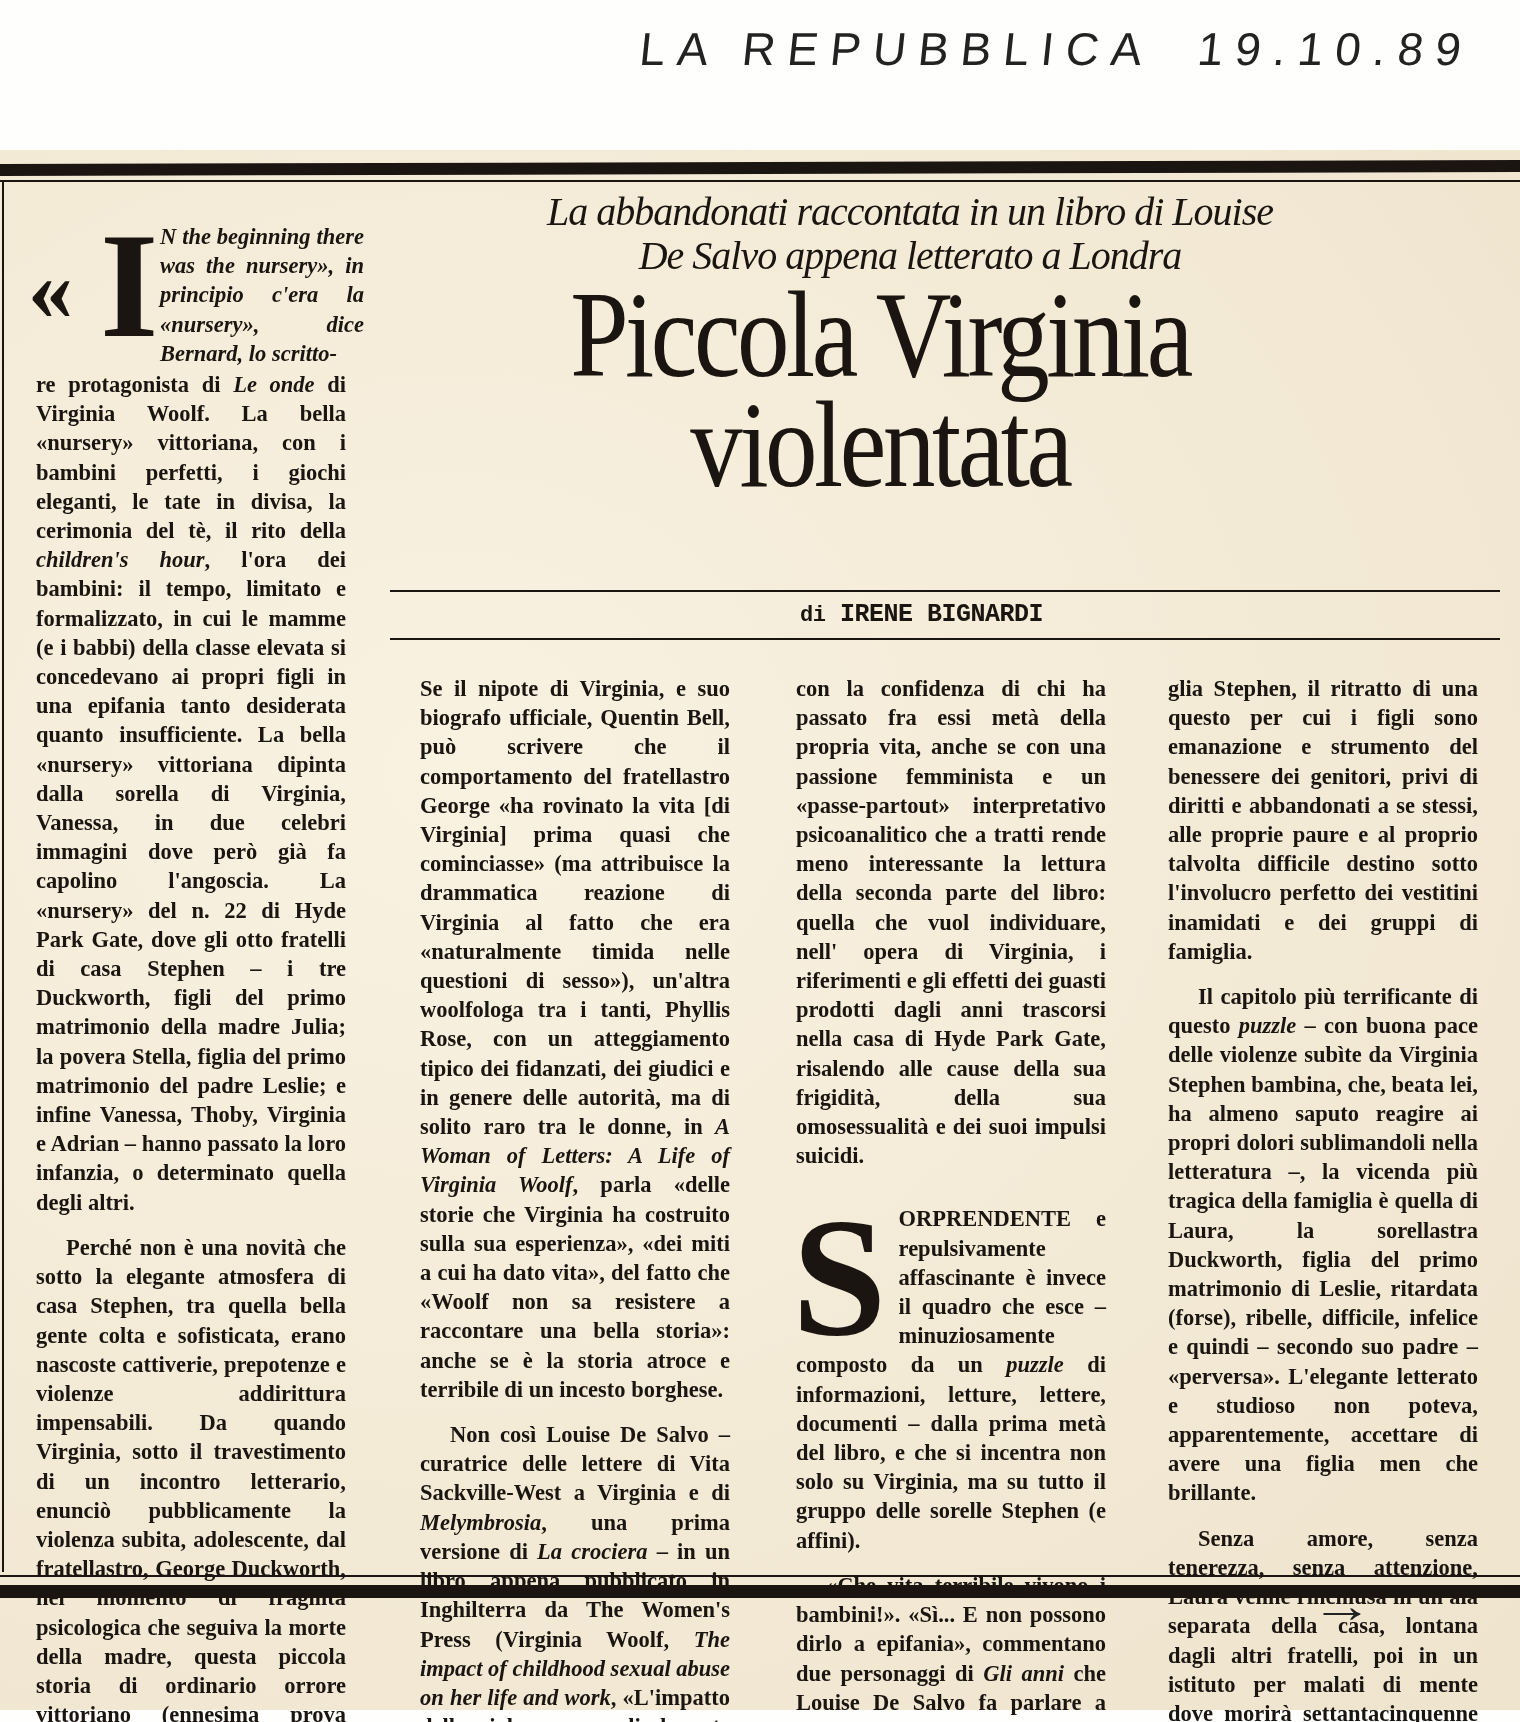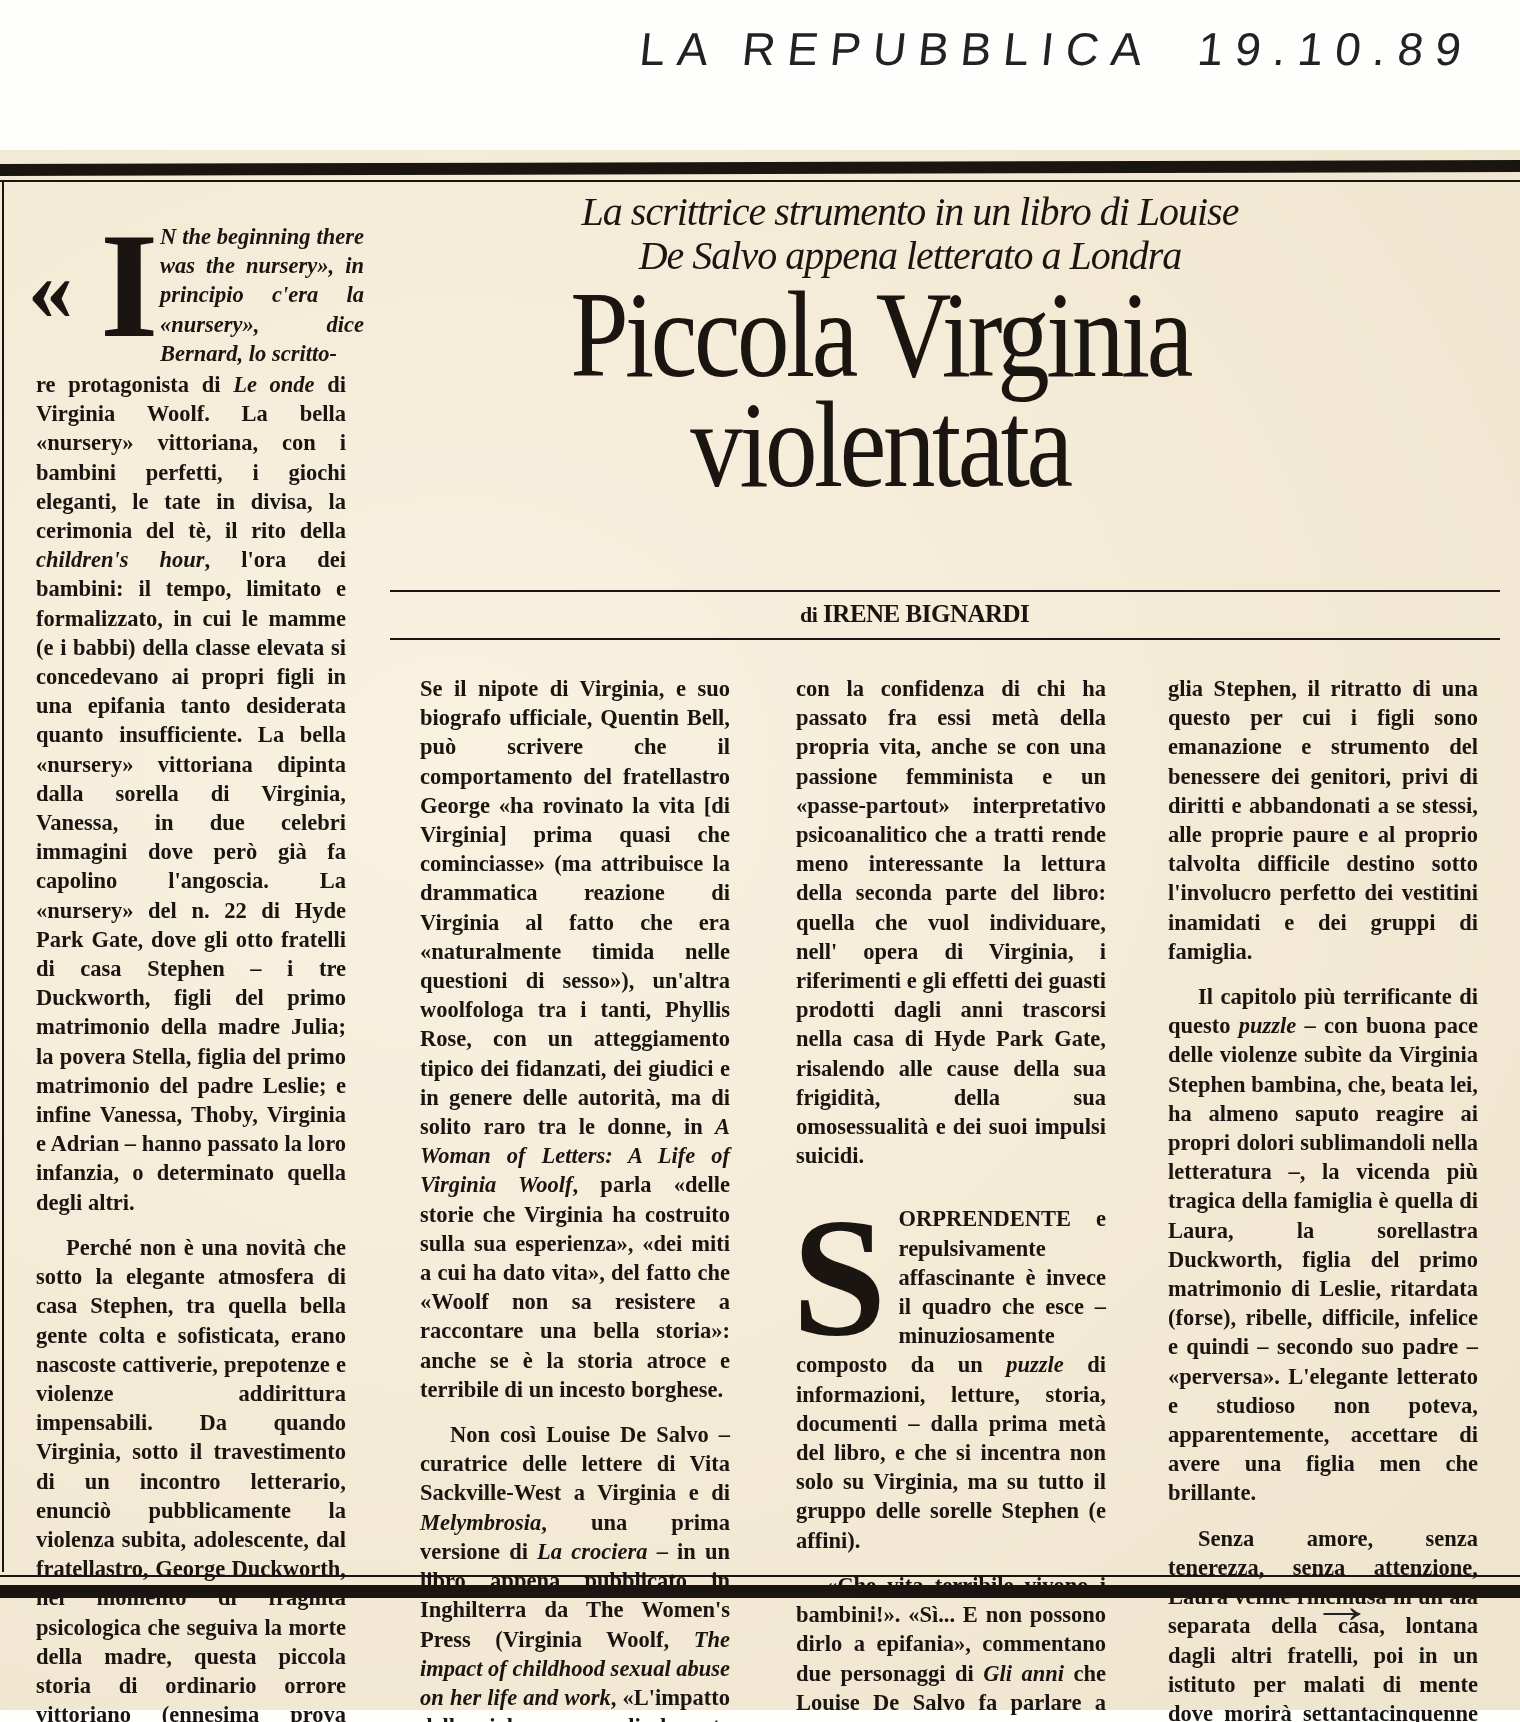--- a/index.html
+++ b/index.html
@@ -92,21 +92,21 @@
     text-align: center;
     font-size: 122px;
     line-height: 110px;
     letter-spacing: -4px;
     transform: scaleX(0.86);
   }
   .byline-rule1 { position: absolute; left: 390px; top: 440px; width: 1110px; height: 2px; background: #1a1510; }
   .byline-rule2 { position: absolute; left: 390px; top: 488px; width: 1110px; height: 2px; background: #1a1510; }
   .byline {
     position: absolute; left: 800px; top: 450px;
-    font-family: Liberation Serif, serif;
+    font-family: Liberation Mono, monospace;
     font-size: 25px; font-weight: bold; letter-spacing: -0.5px;
   }
   .byline .di { font-size: 22px; }
   .arrow {
     position: absolute; left: 1318px; top: 1428px;
     font-size: 48px; font-weight: bold; color: #222;
     transform: scaleX(1.3);
   }
   i { font-style: italic; font-weight: bold; }
 </style>
@@ -127,21 +127,21 @@
       <span class="guillemet">«</span>
       <span class="dropcap-I">I</span>
       <div class="dropcap-lines">N the beginning there was the nursery», in principio c'era la «nursery», dice Bernard, lo scritto-</div>
     </div>
     <p><span>re protagonista di </span><i>Le onde</i><span> di Virginia Woolf. La bella «nursery» vittoriana, con i bambini perfetti, i giochi eleganti, le tate in divisa, la cerimonia del tè, il rito della </span><i>children's hour</i><span>, l'ora dei bambini: il tempo, limitato e formalizzato, in cui le mamme (e i babbi) della classe elevata si concedevano ai propri figli in una epifania tanto desiderata quanto insufficiente. La bella «nursery» vittoriana dipinta dalla sorella di Virginia, Vanessa, in due celebri immagini dove però già fa capolino l'angoscia. La «nursery» del n. 22 di Hyde Park Gate, dove gli otto fratelli di casa Stephen – i tre Duckworth, figli del primo matrimonio della madre Julia; la povera Stella, figlia del primo matrimonio del padre Leslie; e infine Vanessa, Thoby, Virginia e Adrian – hanno passato la loro infanzia, o determinato quella degli altri.</span></p>
     <p class="indent">Perché non è una novità che sotto la elegante atmosfera di casa Stephen, tra quella bella gente colta e sofisticata, erano nascoste cattiverie, prepotenze e violenze addirittura impensabili. Da quando Virginia, sotto il travestimento di un incontro letterario, enunciò pubblicamente la violenza subita, adolescente, dal fratellastro, George Duckworth, nel momento di fragilità psicologica che seguiva la morte della madre, questa piccola storia di ordinario orrore vittoriano (ennesima prova della fissazione vittoriana per il sesso infantile) è diventato uno dei punti di partenza dell'interpretazione della progressiva depressione e follia che condussero Virginia Woolf al suicidio nelle acque dell' Ouse.</p>
 
   </div>
 
   <div class="deck">
-    <div>La scrittrice strumento in un libro di Louise</div>
+    <div>La abbandonati raccontata in un libro di Louise</div>
     <div>De Salvo appena letterato a Londra</div>
   </div>
   <div class="headline">
     <div>Piccola Virginia</div>
     <div>violentata</div>
   </div>
 
   <div class="byline-rule1"></div>
   <div class="byline">
     <span class="di">di</span>
@@ -150,21 +150,21 @@
   <div class="byline-rule2"></div>
 
   <div class="col col2">
     <p><span>Se il nipote di Virginia, e suo biografo ufficiale, Quentin Bell, può scrivere che il comportamento del fratellastro George «ha rovinato la vita [di Virginia] prima quasi che cominciasse» (ma attribuisce la drammatica reazione di Virginia al fatto che era «naturalmente timida nelle questioni di sesso»), un'altra woolfologa tra i tanti, Phyllis Rose, con un atteggiamento tipico dei fidanzati, dei giudici e in genere delle autorità, ma di solito raro tra le donne, in </span><i>A Woman of Letters: A Life of Virginia Woolf</i><span>, parla «delle storie che Virginia ha costruito sulla sua esperienza», «dei miti a cui ha dato vita», del fatto che «Woolf non sa resistere a raccontare una bella storia»: anche se è la storia atroce e terribile di un incesto borghese.</span></p>
     <p class="indent"><span>Non così Louise De Salvo – curatrice delle lettere di Vita Sackville-West a Virginia e di </span><i>Melymbrosia</i><span>, una prima versione di </span><i>La crociera</i><span> – in un libro appena pubblicato in Inghilterra da The Women's Press (Virginia Woolf, </span><i>The impact of childhood sexual abuse on her life and work</i><span>, «L'impatto delle violenze sessuali durante l'infanzia sulla sua vita e la sua opera», pagg. 372, sterline 15,95).</span></p>
     <p class="indent">Louise De Salvo si muove tra le opere e i giorni di Virginia Woolf</p>
   </div>
 
   <div class="col col3">
     <p>con la confidenza di chi ha passato fra essi metà della propria vita, anche se con una passione femminista e un «passe-partout» interpretativo psicoanalitico che a tratti rende meno interessante la lettura della seconda parte del libro: quella che vuol individuare, nell' opera di Virginia, i riferimenti e gli effetti dei guasti prodotti dagli anni trascorsi nella casa di Hyde Park Gate, risalendo alle cause della sua frigidità, della sua omosessualità e dei suoi impulsi suicidi.</p>
-    <p style="margin-top:34px"><span class="dropcap-S">S</span><span>ORPRENDENTE e repulsivamente affascinante è invece il quadro che esce – minuziosamente composto da un </span><i>puzzle</i><span> di informazioni, letture, storia, documenti – dalla prima metà del libro, e che si incentra non solo su Virginia, ma su tutto il gruppo delle sorelle Stephen (e affini).</span></p>
+    <p style="margin-top:34px"><span class="dropcap-S">S</span><span>ORPRENDENTE e repulsivamente affascinante è invece il quadro che esce – minuziosamente composto da un </span><i>puzzle</i><span> di informazioni, letture, lettere, documenti – dalla prima metà del libro, e che si incentra non solo su Virginia, ma su tutto il gruppo delle sorelle Stephen (e affini).</span></p>
     <p class="indent"><span>«Che vita terribile vivono i bambini!». «Sì... E non possono dirlo a epifania», commentano due personaggi di </span><i>Gli anni</i><span> che Louise De Salvo fa parlare a epigrafe del libro. Ed è proprio il terribile silenzio della «nursery», l' orribile, elegante violenza della casa vittoriana, che emerge dalle pagine del suo studio sulla fami-</span></p>
   </div>
 
   <div class="col col4">
     <p>glia Stephen, il ritratto di una questo per cui i figli sono emanazione e strumento del benessere dei genitori, privi di diritti e abbandonati a se stessi, alle proprie paure e al proprio talvolta difficile destino sotto l'involucro perfetto dei vestitini inamidati e dei gruppi di famiglia.</p>
     <p class="indent"><span>Il capitolo più terrificante di questo </span><i>puzzle</i><span> – con buona pace delle violenze subìte da Virginia Stephen bambina, che, beata lei, ha almeno saputo reagire ai propri dolori sublimandoli nella letteratura –, la vicenda più tragica della famiglia è quella di Laura, la sorellastra Duckworth, figlia del primo matrimonio di Leslie, ritardata (forse), ribelle, difficile, infelice e quindi – secondo suo padre – «perversa». L'elegante letterato e studioso non poteva, apparentemente, accettare di avere una figlia men che brillante.</span></p>
     <p class="indent">Senza amore, senza tenerezza, senza attenzione, Laura venne rinchiusa in un'ala separata della casa, lontana dagli altri fratelli, poi in un istituto per malati di mente dove morirà settantacinquenne nel 1945, quattro anni dopo il suicidio di Virginia. La quale si rese conto di come il comportamento dei suoi genitori nei confronti di Laura fosse stato orribile e, per una volta loro com-</p>
   </div>
 
   <div class="rule-thin-bottom"></div>

